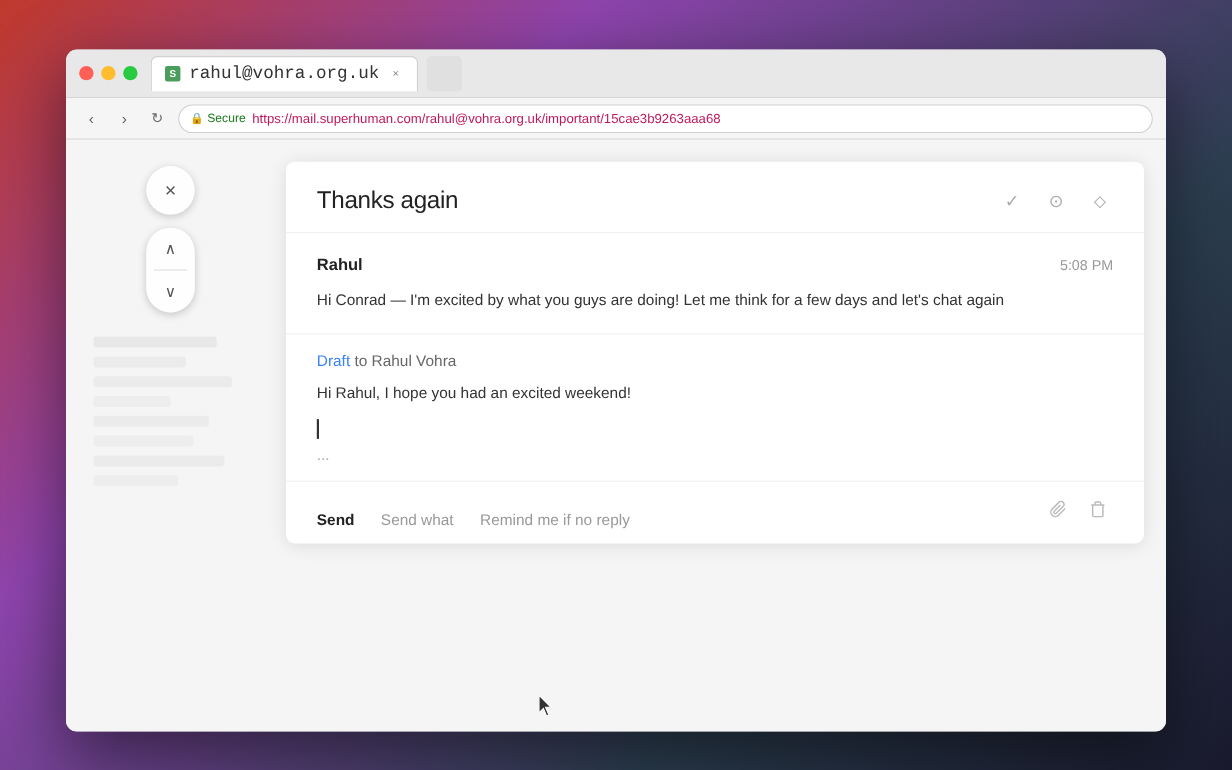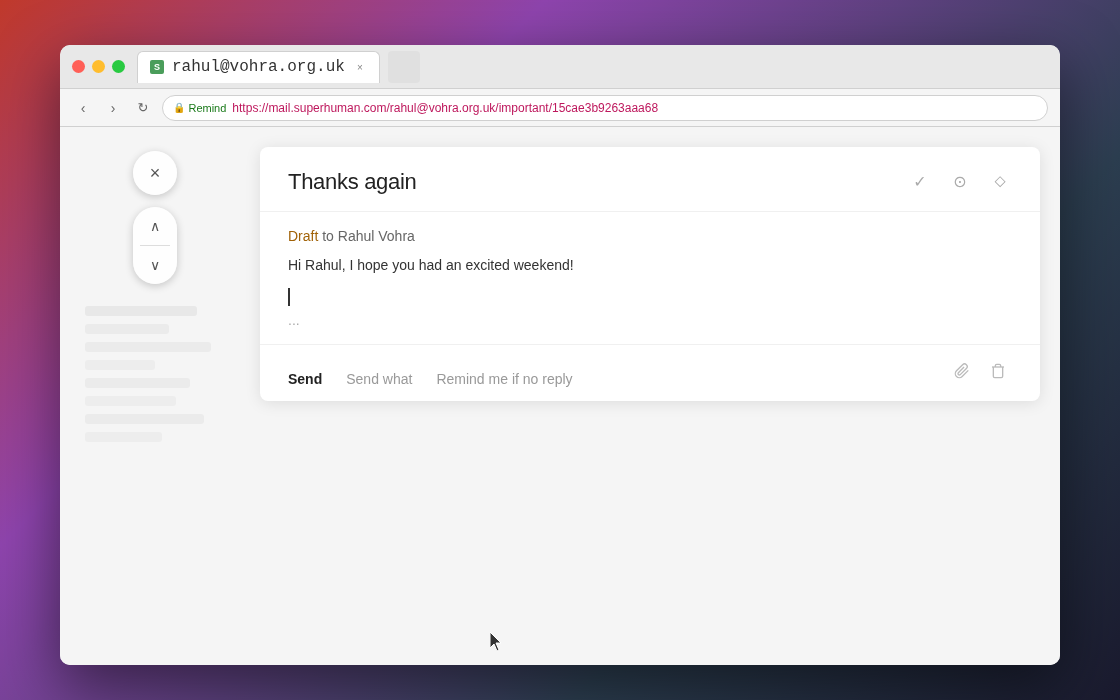--- a/index.html
+++ b/index.html
@@ -297,21 +297,21 @@
       border-radius: 8px;
       box-shadow: 0 2px 16px rgba(0,0,0,0.1);
       overflow: hidden;
       width: 100%;
     }
 
     
     .email-header {
       padding: 22px 28px 16px;
       display: flex;
-      align-items: flex-start;
+      align-items: flex-end;
       justify-content: space-between;
       border-bottom: 1px solid #f0f0f0;
     }
 
     .email-subject {
       font-size: 22px;
       font-weight: 300;
       color: #222;
       letter-spacing: -0.3px;
     }
@@ -369,21 +369,21 @@
     .draft-section {
       padding: 16px 28px;
     }
 
     .draft-label {
       font-size: 14px;
       margin-bottom: 10px;
     }
 
     .draft-label-green {
-      color: #a16207;
+      color: #3b82f6;
       font-weight: 500;
     }
 
     .draft-label-gray {
       color: #666;
       font-weight: 400;
     }
 
     .draft-body {
       font-size: 14px;
@@ -494,21 +494,21 @@
     </div>
   </div>
 
   <div class="toolbar">
     <button class="nav-btn">‹</button>
     <button class="nav-btn">›</button>
     <button class="reload-btn">↻</button>
     <div class="address-bar">
       <span class="secure-badge">
         <span class="lock-icon">🔒</span>
-        <span>Remind</span>
+        <span>Secure</span>
       </span>
       <span class="url-text">https://mail.superhuman.com/rahul@vohra.org.uk/important/15cae3b9263aaa68</span>
     </div>
   </div>
 
   <div class="browser-content">
 
     <div class="left-panel">
       <button class="close-circle-btn">
         <span>×</span>
@@ -546,20 +546,27 @@
             </button>
             <button class="header-action-btn">
               <span>⊙</span>
             </button>
             <button class="header-action-btn">
               <span>⬦</span>
             </button>
           </div>
         </div>
 
+        <div class="message">
+          <div class="message-meta">
+            <span class="message-sender">Rahul</span>
+            <span class="message-time">5:08 PM</span>
+          </div>
+          <div class="message-body">Hi Conrad — I'm excited by what you guys are doing!  Let me think for a few days and let's chat again</div>
+        </div>
 
         <div class="draft-section">
           <div class="draft-label">
             <span class="draft-label-green">Draft</span><span class="draft-label-gray"> to Rahul Vohra</span>
           </div>
           <div class="draft-body">Hi Rahul, I hope you had an excited weekend!</div>
           <div class="draft-cursor-line">
             <span class="text-cursor"></span>
           </div>
           <div class="draft-ellipsis">...</div>

